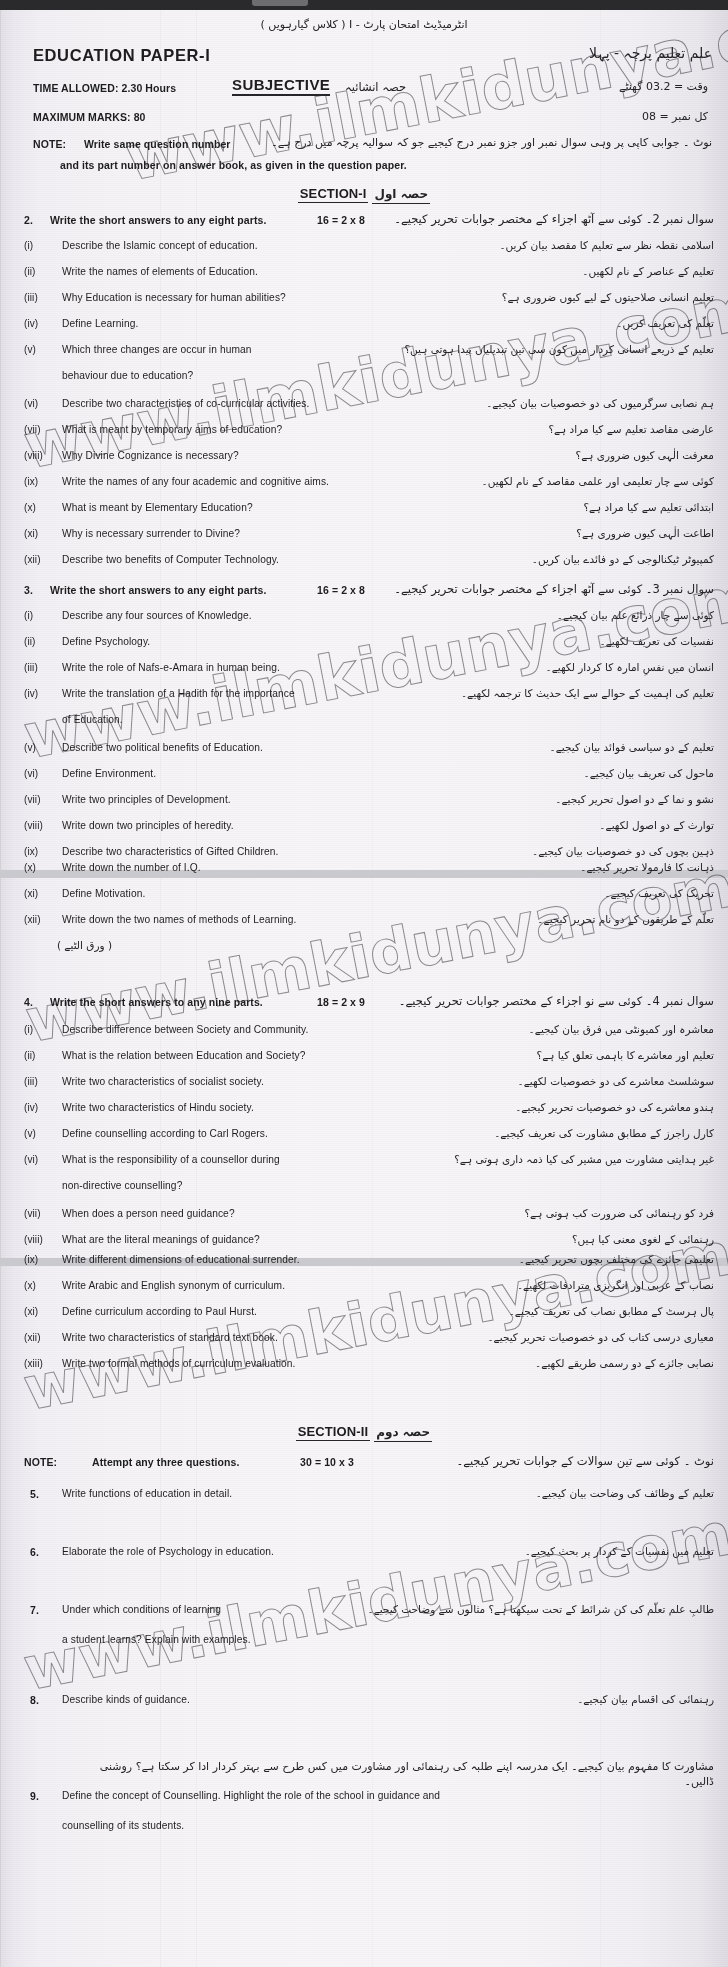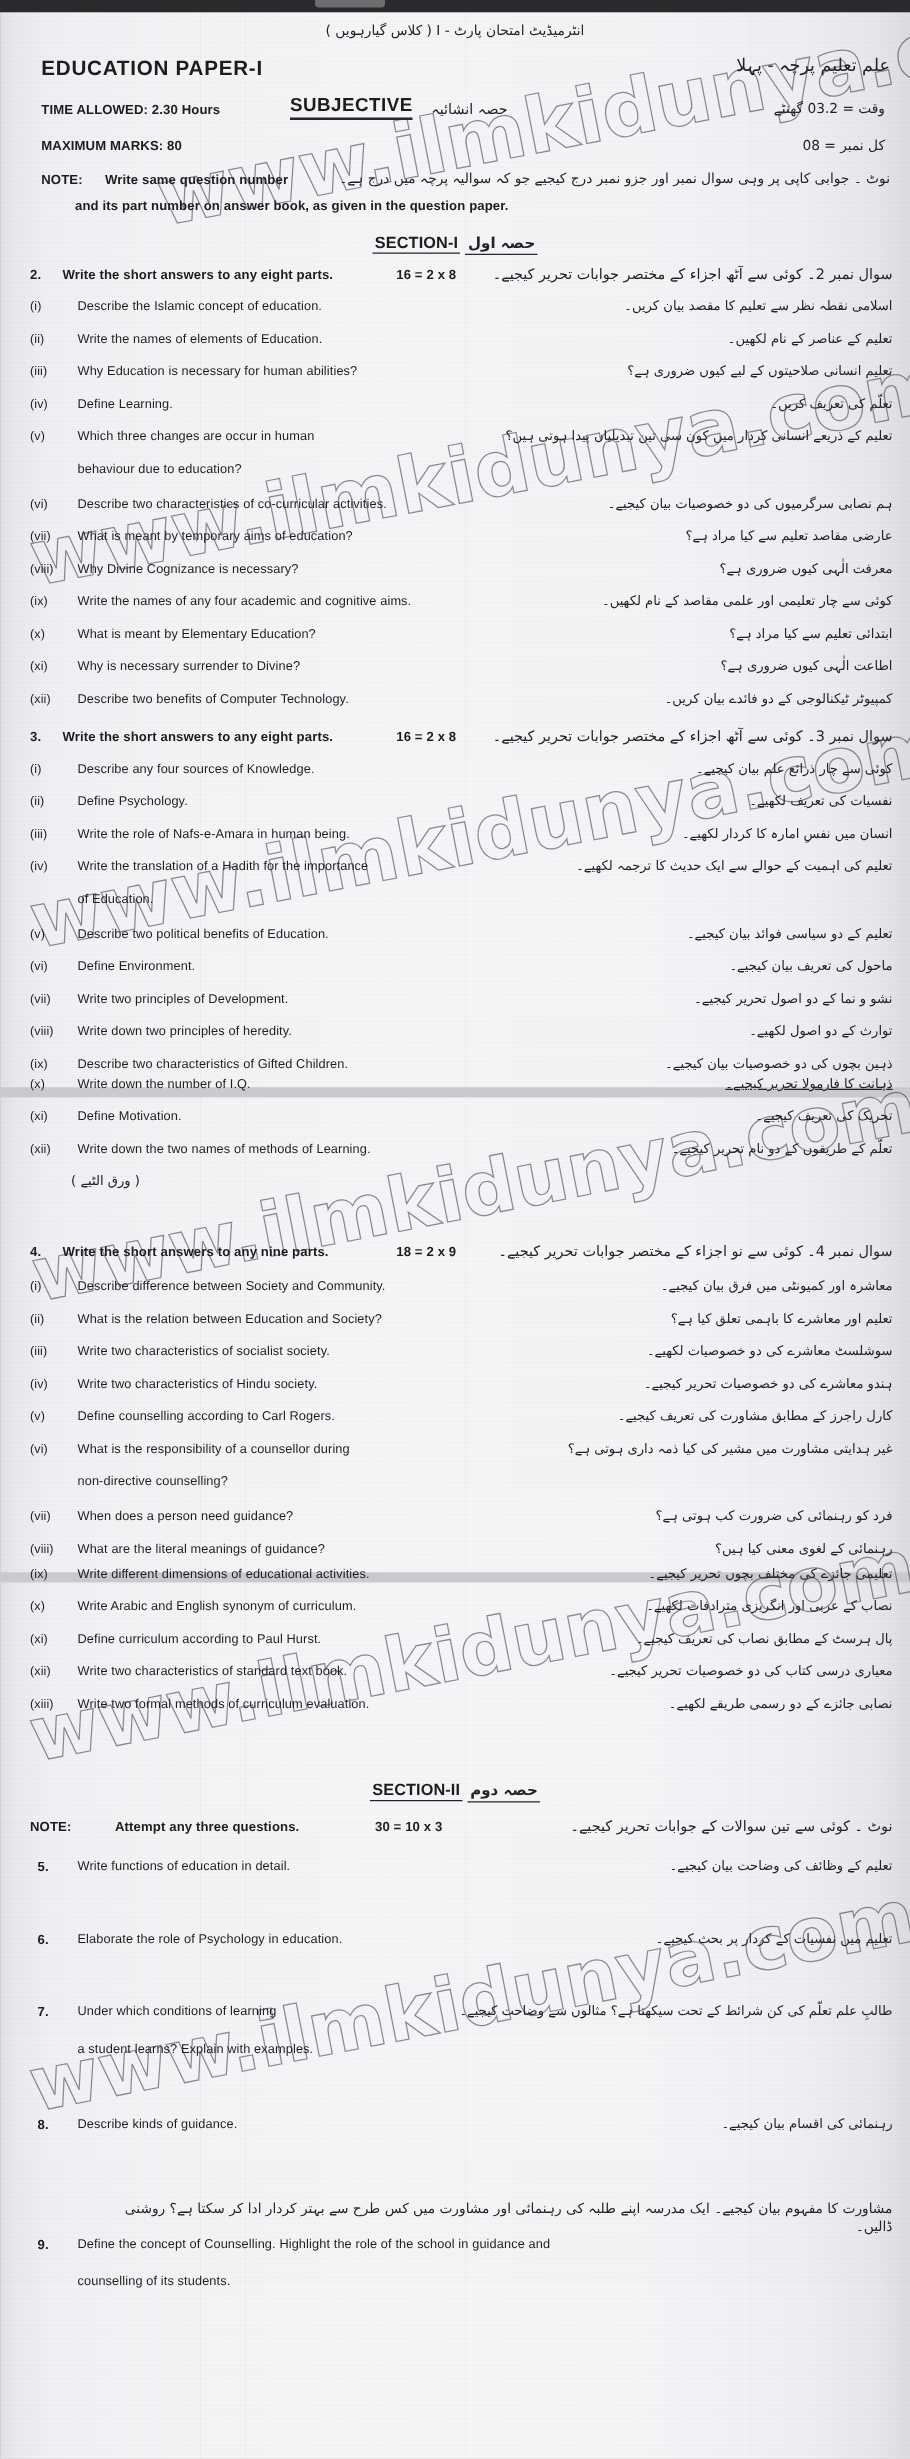--- a/index.html
+++ b/index.html
@@ -256,21 +256,21 @@
   <div class="wm" id="wm-3">www.ilmkidunya.com</div>
   <div class="noise"></div>
 </div>
 
 <div class="gap" style="top:870px; height:8px;"></div>
 
 <div class="sheet" id="sheet-2">
 
   <div class="pnum en" style="left:24px; top:-16px;">(x)</div>
   <div class="ptext en" style="left:62px; top:-16px;">Write down the number of I.Q.</div>
-  <div class="pur ur" style="top:-18px; width:320px;text-decoration:underline;">ذہانت کا فارمولا تحریر کیجیے۔</div>
+  <div class="pur ur" style="top:-18px; width:320px;">ذہانت کا فارمولا تحریر کیجیے۔</div>
 
   <div class="pnum en" style="left:24px; top:10px;">(xi)</div>
   <div class="ptext en" style="left:62px; top:10px;">Define Motivation.</div>
   <div class="pur ur" style="top:8px; width:320px;">تحریک کی تعریف کیجیے۔</div>
 
   <div class="pnum en" style="left:24px; top:36px;">(xii)</div>
   <div class="ptext en" style="left:62px; top:36px;">Write down the two names of methods of Learning.</div>
   <div class="pur ur" style="top:34px; width:320px;">تعلّم کے طریقوں کے دو نام تحریر کیجیے۔</div>
 
   <div class="turn-page ur" style="top:60px; width:90px;">( ورق الٹیے )</div>
@@ -315,21 +315,21 @@
 
   <div class="wm" style="top:40px; left:20px; font-size:60px; transform:rotate(-11deg);">www.ilmkidunya.com</div>
   <div class="noise"></div>
 </div>
 
 <div class="gap" style="top:1258px; height:8px;"></div>
 
 <div class="sheet" id="sheet-3">
 
   <div class="pnum en" style="left:24px; top:-12px;">(ix)</div>
-  <div class="ptext en" style="left:62px; top:-12px;">Write different dimensions of educational activities.</div>
+  <div class="ptext en" style="left:62px; top:-12px;">Write different dimensions of educational surrender.</div>
   <div class="pur ur" style="top:-14px; width:330px;">تعلیمی جائزے کی مختلف بچوں تحریر کیجیے۔</div>
 
   <div class="pnum en" style="left:24px; top:14px;">(x)</div>
   <div class="ptext en" style="left:62px; top:14px;">Write Arabic and English synonym of curriculum.</div>
   <div class="pur ur" style="top:12px; width:330px;">نصاب کے عربی اور انگریزی مترادفات لکھیے۔</div>
 
   <div class="pnum en" style="left:24px; top:40px;">(xi)</div>
   <div class="ptext en" style="left:62px; top:40px;">Define curriculum according to Paul Hurst.</div>
   <div class="pur ur" style="top:38px; width:330px;">پال ہرسٹ کے مطابق نصاب کی تعریف کیجیے۔</div>
 

